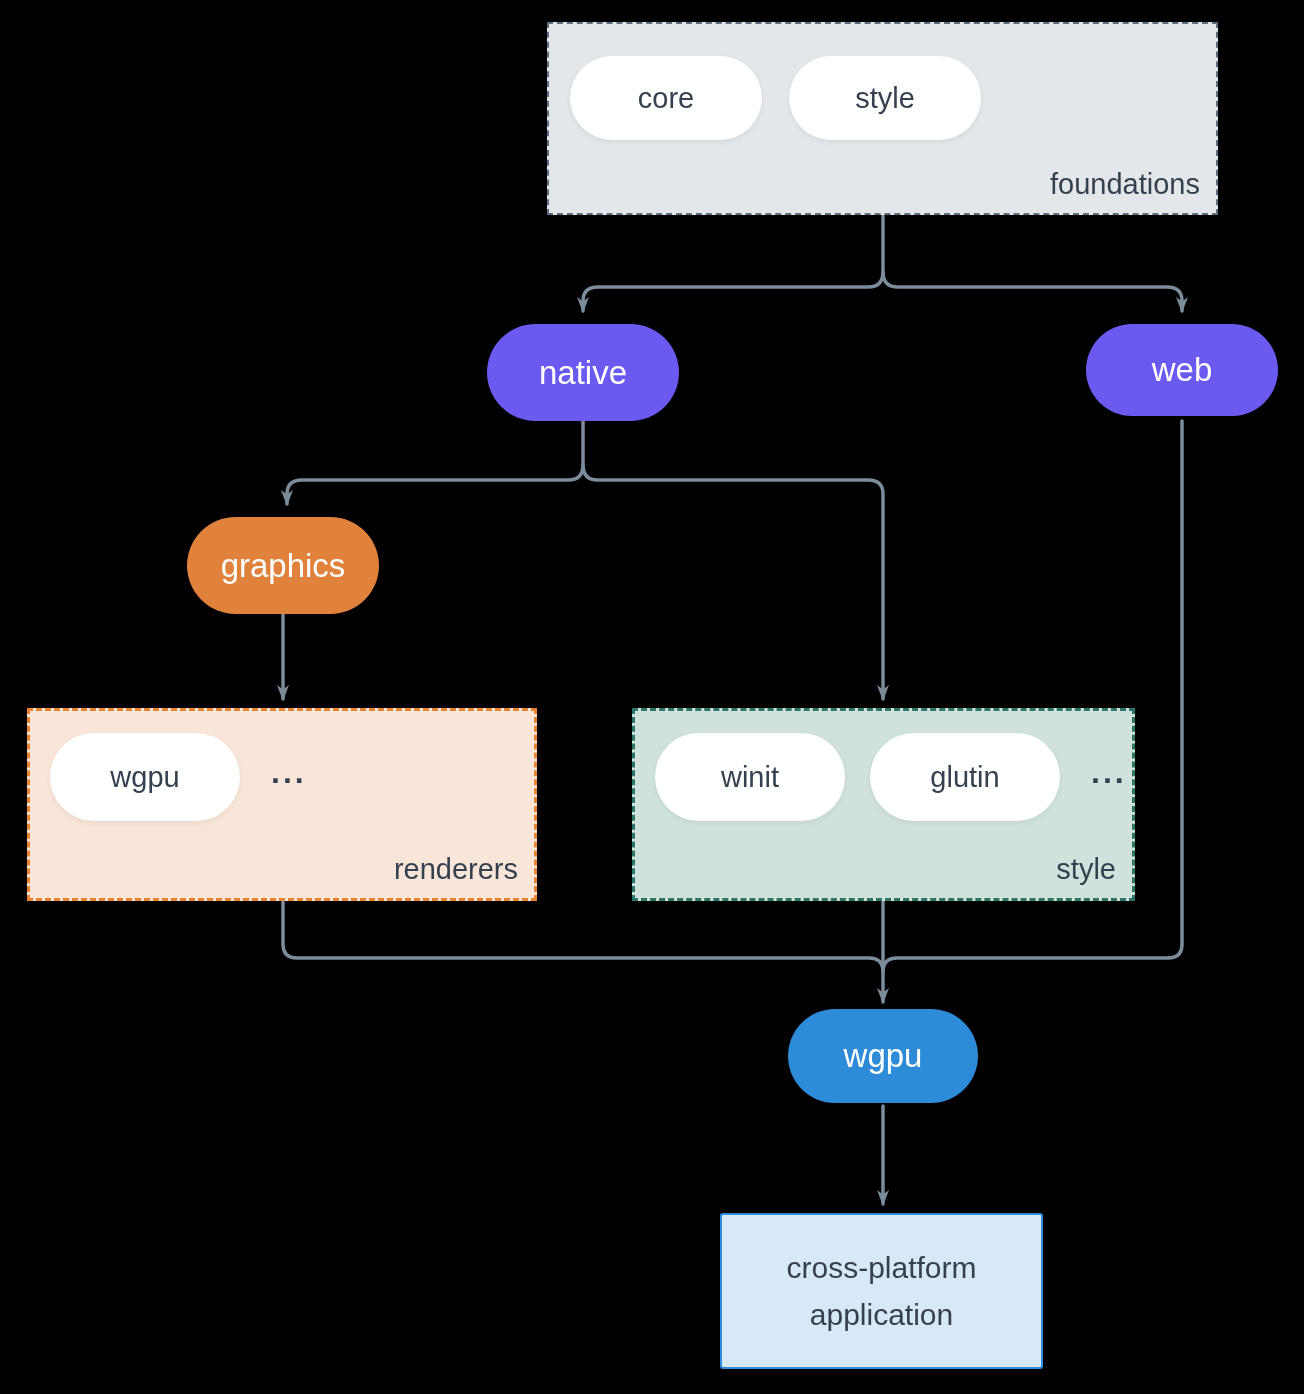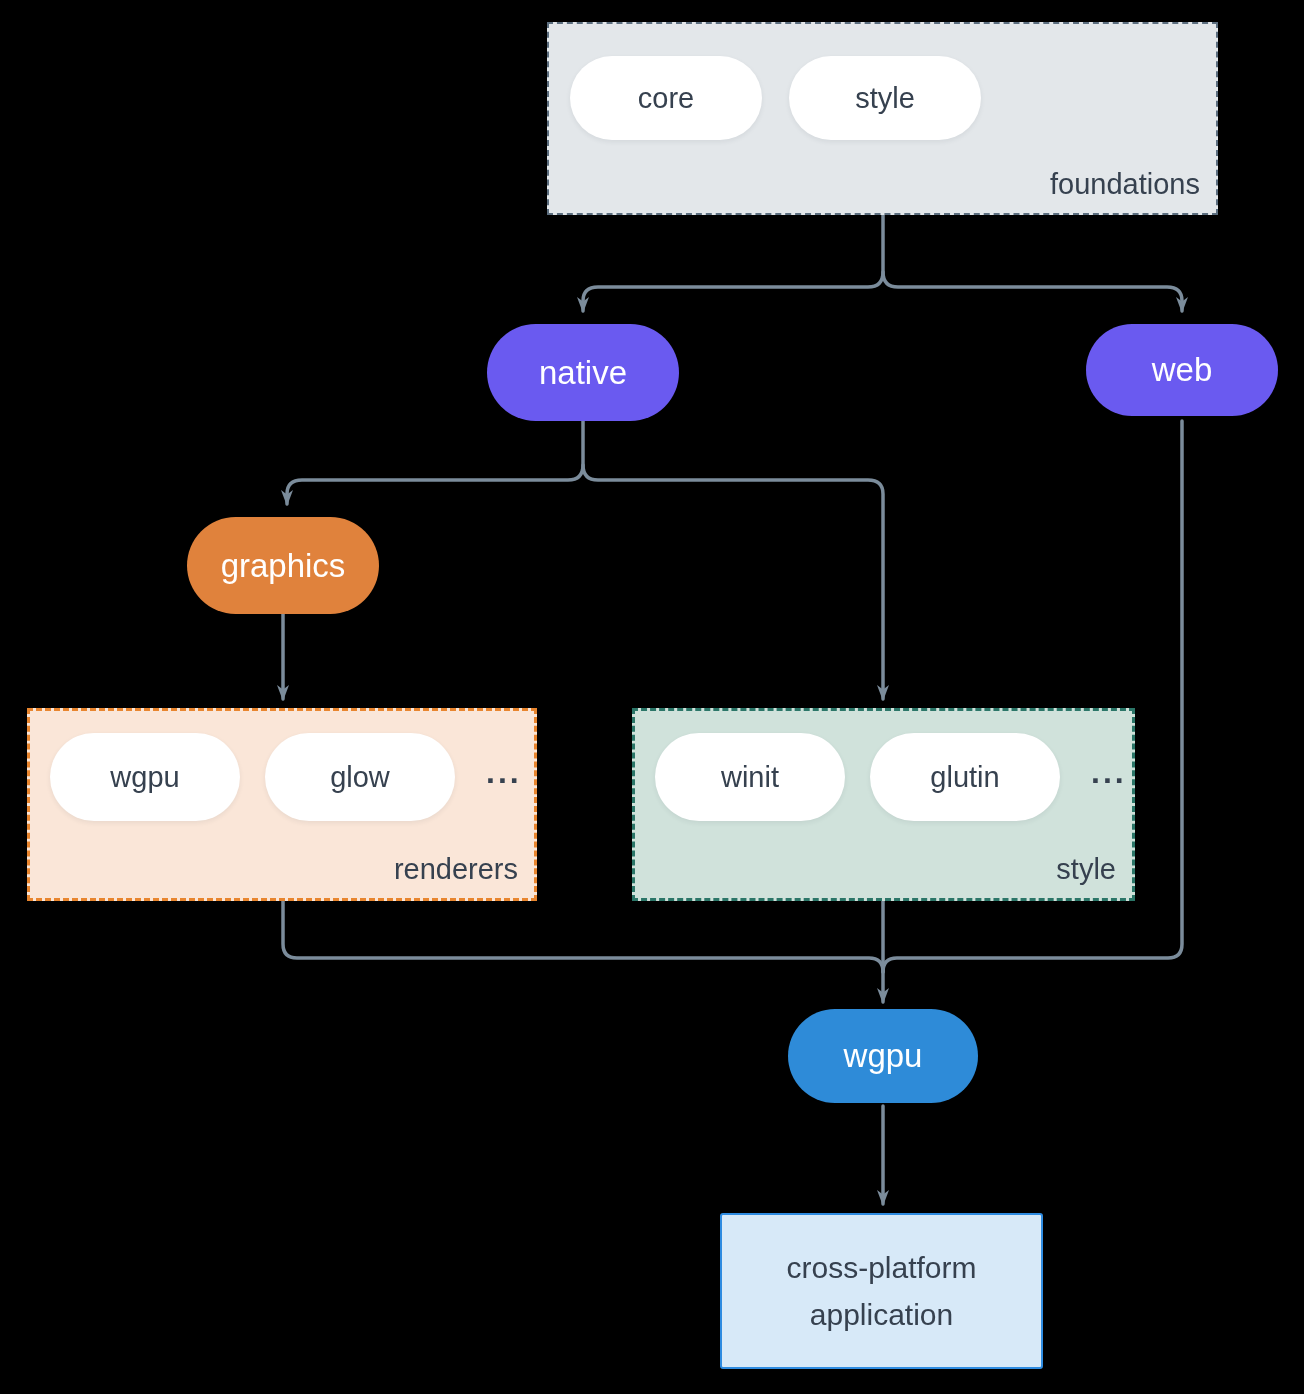--- a/index.html
+++ b/index.html
@@ -141,21 +141,20 @@
   </div>
 
   <div class="node node-native">native</div>
   <div class="node node-web">web</div>
 
   <div class="node node-graphics">graphics</div>
 
   <div class="group group-renderers">
     <div class="pill-row">
       <div class="pill pill-sm">wgpu</div>
-      <div class="pill pill-sm">glow</div>
       <div class="dots">...</div>
     </div>
     <div class="group-label">renderers</div>
   </div>
 
   <div class="group group-shells">
     <div class="pill-row">
       <div class="pill pill-sm">winit</div>
       <div class="pill pill-sm">glutin</div>
       <div class="dots">...</div>

